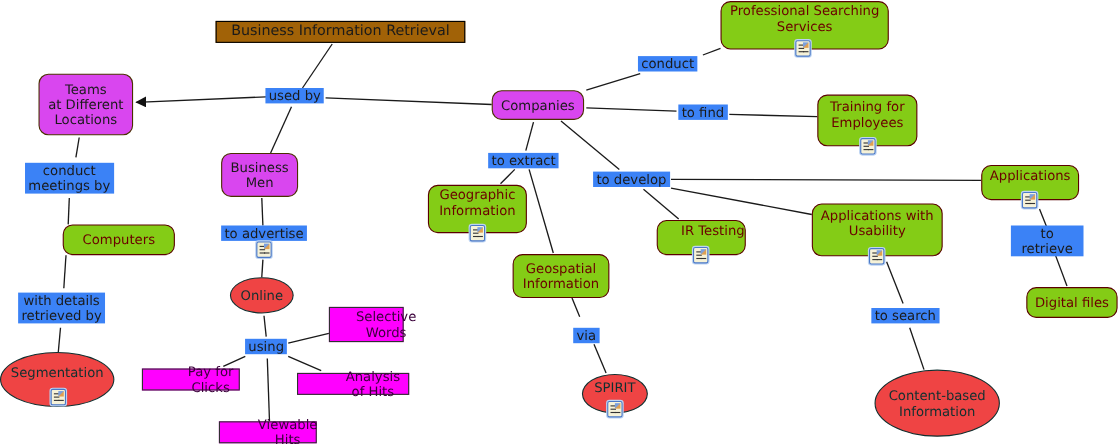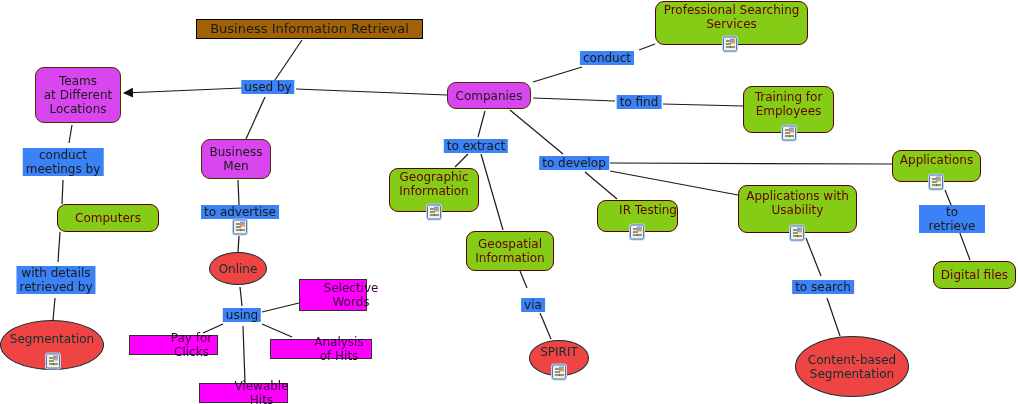--- a/index.html
+++ b/index.html
@@ -132,21 +132,21 @@
   <div class="node red with-res" style="left:597px;top:200px;width:81px;height:32px;justify-content:flex-end;"><span class="txt">IR Testing</span></div>
 
   <div class="node red with-res" style="left:738px;top:185px;width:119px;height:48px;"><span class="txt">Applications with
 Usability</span></div>
 
   <div class="node red with-res" style="left:892px;top:150px;width:89px;height:32px;"><span class="txt">Applications</span></div>
 
   <div class="node red" style="left:933px;top:261px;width:83px;height:28px;"><span class="txt">Digital files</span></div>
 
   <div class="node cyan" style="left:795px;top:336px;width:114px;height:61px;"><span class="txt">Content-based
-Segmentation</span></div>
+Information</span></div>
 
   <div class="lbl" style="left:268px;top:87px;">used by</div>
   <div class="lbl" style="left:63px;top:162px;">conduct
 meetings by</div>
   <div class="lbl" style="left:56px;top:280px;">with details
 retrieved by</div>
   <div class="lbl" style="left:240px;top:212px;">to advertise</div>
   <div class="lbl" style="left:242px;top:315px;">using</div>
   <div class="lbl" style="left:607px;top:58px;">conduct</div>
   <div class="lbl" style="left:639px;top:102px;">to find</div>

